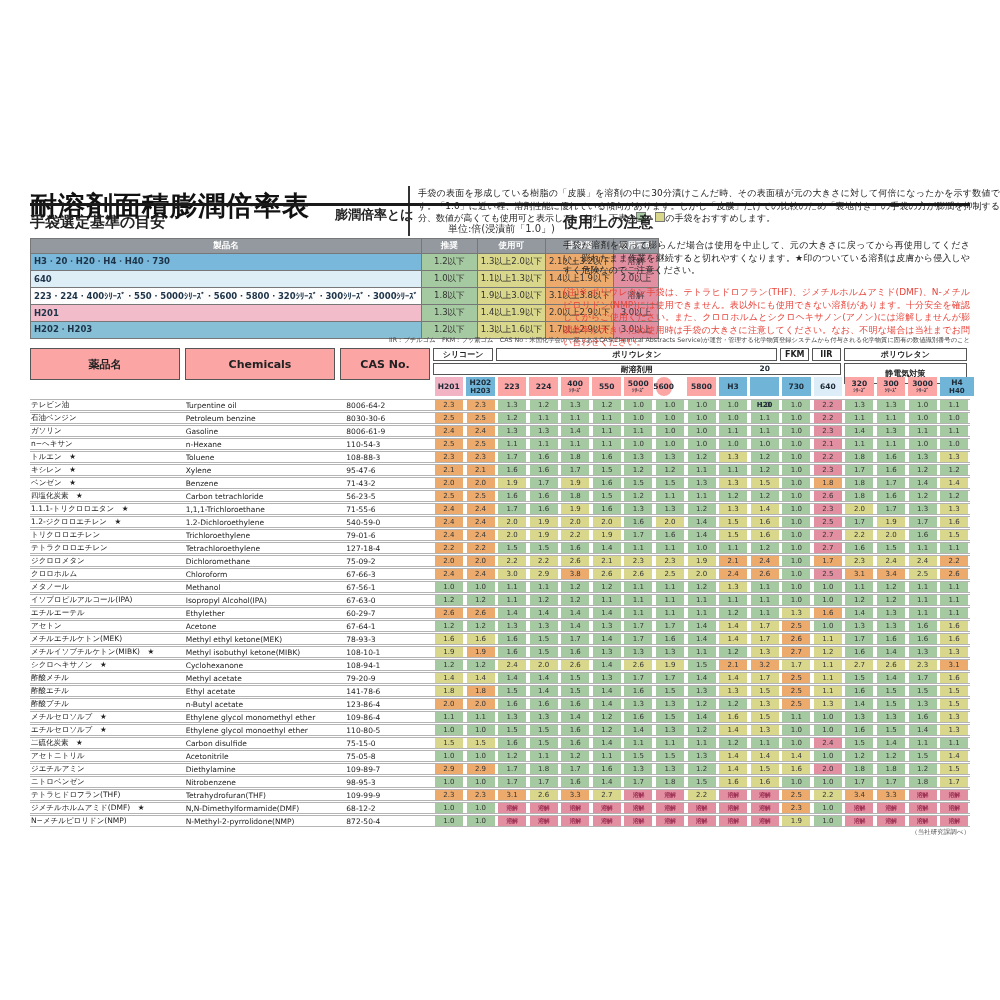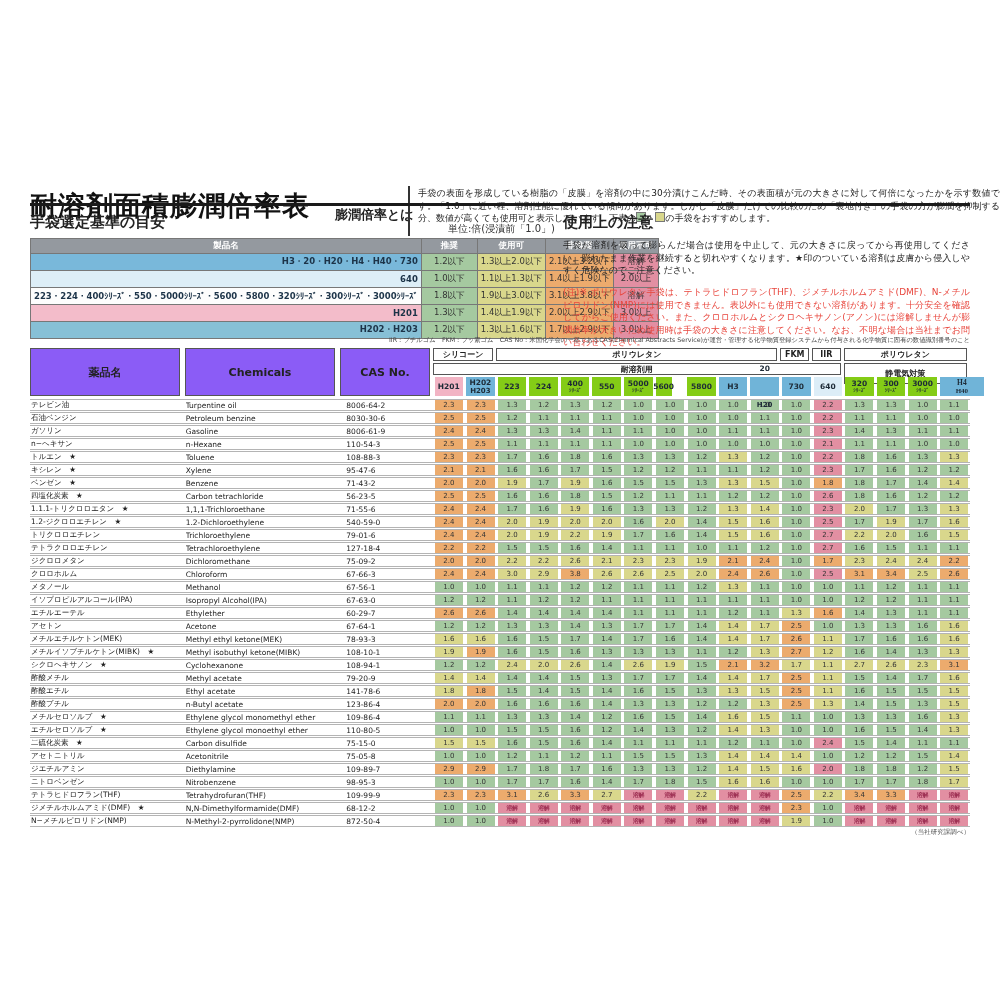--- a/index.html
+++ b/index.html
@@ -13,40 +13,40 @@
   .title-desc{position:absolute;left:388px;top:3px;width:582px;font-size:9px;line-height:12.6px;color:#222;text-align:justify;}
   .sq{display:inline-block;width:8px;height:8px;vertical-align:-1px;border:1px solid #777;}
   .sq-rec{background:#a5c9a0;} .sq-ok{background:#d9d78c;}
   .black-hr{position:absolute;left:30px;top:203px;width:940px;height:3px;background:#1a1a1a;}
   
   .sel-heading{position:absolute;left:30px;top:213px;font-size:15px;font-weight:bold;}
   .unit-label{position:absolute;left:330px;top:222px;width:225px;text-align:right;font-size:10px;color:#333;}
   .sel-table{position:absolute;left:30px;top:238px;border-collapse:collapse;table-layout:fixed;}
   .sel-table td,.sel-table th{border:1px solid #777;font-size:8.5px;padding:0 3px;height:17px;box-sizing:border-box;overflow:hidden;white-space:nowrap;}
   .sel-table th{background:#94999f;color:#fff;font-weight:bold;height:15px;text-align:center;}
-  .sel-name{text-align:right;font-weight:bold;color:#1c3348;}
+  .sel-name{text-align:left;font-weight:bold;color:#1c3348;}
   .sel-val{text-align:center;color:#333;}
   .rowc-blue{background:#79b8da;} .rowc-lightblue{background:#ddeef7;}
   .rowc-white{background:#fdfdfd;} .rowc-pink{background:#f3bcca;} .rowc-teal{background:#87c0d6;}
   
   .notice-heading{position:absolute;left:563px;top:213px;font-size:15px;font-weight:bold;}
   .notice-text{position:absolute;left:563px;top:239px;width:407px;font-size:9px;line-height:12.6px;color:#222;text-align:justify;}
   .notice-note{position:absolute;left:563px;top:286px;width:407px;font-size:9px;line-height:12.6px;color:#e8453c;text-align:justify;}
   
   .main-wrap{position:absolute;left:30px;top:336px;width:940px;}
   .m-legend{text-align:right;font-size:6.3px;color:#444;margin-bottom:3px;white-space:nowrap;}
   .m-header{position:relative;height:48px;margin-bottom:3px;}
-  .lbl-box{position:absolute;top:0;height:48px;border:1.5px solid #555;box-sizing:border-box;
-           display:flex;align-items:center;justify-content:center;font-size:11px;font-weight:bold;background:#8b5cf6;}
+  .lbl-box{position:absolute;top:0;height:32px;border:1.5px solid #555;box-sizing:border-box;
+           display:flex;align-items:center;justify-content:center;font-size:11px;font-weight:bold;background:#fca5a5;}
   .grp-box{position:absolute;border:1px solid #555;box-sizing:border-box;background:#fff;
            display:flex;align-items:center;justify-content:center;font-size:8px;font-weight:bold;}
   .hc-box{position:absolute;top:29px;height:19px;box-sizing:border-box;display:flex;flex-direction:column;
           align-items:center;justify-content:center;font-weight:bold;color:#1d2a36;}
   .hc-line1{font-size:7.5px;line-height:8px;} .hc-sub{font-size:7px;line-height:8px;} .hc-subsmall{font-size:5px;line-height:5.5px;}
-  .hc-gray{background:#84cc16;} .hc-blue{background:#70b4d8;} .hc-pink{background:#f2b4c4;} .hc-lightblue{background:#dcedf7;}
+  .hc-gray{background:#fca5a5;} .hc-blue{background:#70b4d8;} .hc-pink{background:#f2b4c4;} .hc-lightblue{background:#dcedf7;}
   .m-row{display:flex;align-items:center;height:12px;box-sizing:border-box;
          border-top:1px solid #b4b4b4;border-bottom:1px solid #b4b4b4;margin-bottom:1px;}
   .m-name{width:150px;margin-right:5px;font-size:7.5px;white-space:nowrap;overflow:hidden;padding-left:1px;}
   .m-en{width:150px;margin-right:5px;font-size:7.5px;white-space:nowrap;overflow:hidden;}
   .m-cas{width:90px;margin-right:3px;font-size:7.5px;white-space:nowrap;padding-left:6px;box-sizing:border-box;}
   .m-cell{width:31.588px;flex:none;display:flex;justify-content:center;}
   .m-box{width:28px;height:10px;line-height:10px;text-align:center;font-size:7px;color:#333;}
   .v-rec{background:#a5c9a0;} .v-ok{background:#d9d78c;} .v-bad{background:#ecab6d;} .v-no{background:#e28fa2;}
   .m-box.dissolve{font-size:6px;color:#9b2c50;font-weight:bold;letter-spacing:-0.5px;}
   .m-footer{text-align:right;font-size:6.5px;color:#555;margin-top:0;}
@@ -147,21 +147,21 @@
         <span class="hc-line1">400</span>
         <span class="hc-subsmall">ｼﾘｰｽﾞ</span>
       </div>
       <div class="hc-box hc-gray" style="left: 562.441px; width: 28.5882px;">
         <span class="hc-line1">550</span>
       </div>
       <div class="hc-box hc-gray" style="left: 594.029px; width: 28.5882px;">
         <span class="hc-line1">5000</span>
         <span class="hc-subsmall">ｼﾘｰｽﾞ</span>
       </div>
-      <div class="hc-box hc-gray" style="left: 625.618px; width: 16px;">
+      <div class="hc-box hc-gray" style="left: 625.618px; width: 16px; border-radius: 9px;">
         <span class="hc-line1">5600</span>
       </div>
       <div class="hc-box hc-gray" style="left: 657.206px; width: 28.5882px;">
         <span class="hc-line1">5800</span>
       </div>
       <div class="hc-box hc-blue" style="left: 688.794px; width: 28.5882px;">
         <span class="hc-line1">H3</span>
       </div>
       <div class="hc-box hc-blue" style="left: 720.382px; width: 28.5882px; gap: 28px;">
         <span class="hc-line1">20</span>
@@ -178,21 +178,21 @@
         <span class="hc-subsmall">ｼﾘｰｽﾞ</span>
       </div>
       <div class="hc-box hc-gray" style="left: 846.735px; width: 28.5882px;">
         <span class="hc-line1">300</span>
         <span class="hc-subsmall">ｼﾘｰｽﾞ</span>
       </div>
       <div class="hc-box hc-gray" style="left: 878.324px; width: 28.5882px;">
         <span class="hc-line1">3000</span>
         <span class="hc-subsmall">ｼﾘｰｽﾞ</span>
       </div>
-      <div class="hc-box hc-blue" style="left: 909.912px; width: 44px; font-family: Liberation Serif, serif;">
+      <div class="hc-box hc-blue" style="left: 909.912px; width: 34px;">
         <span class="hc-line1">H4</span>
         <span class="hc-sub">H40</span>
       </div>
     </div>
   <div class="m-body">
       <div class="m-row">
         <span class="m-name">テレビン油</span>
         <span class="m-en">Turpentine oil</span>
         <span class="m-cas">8006-64-2</span>
         <div class="m-cell">

